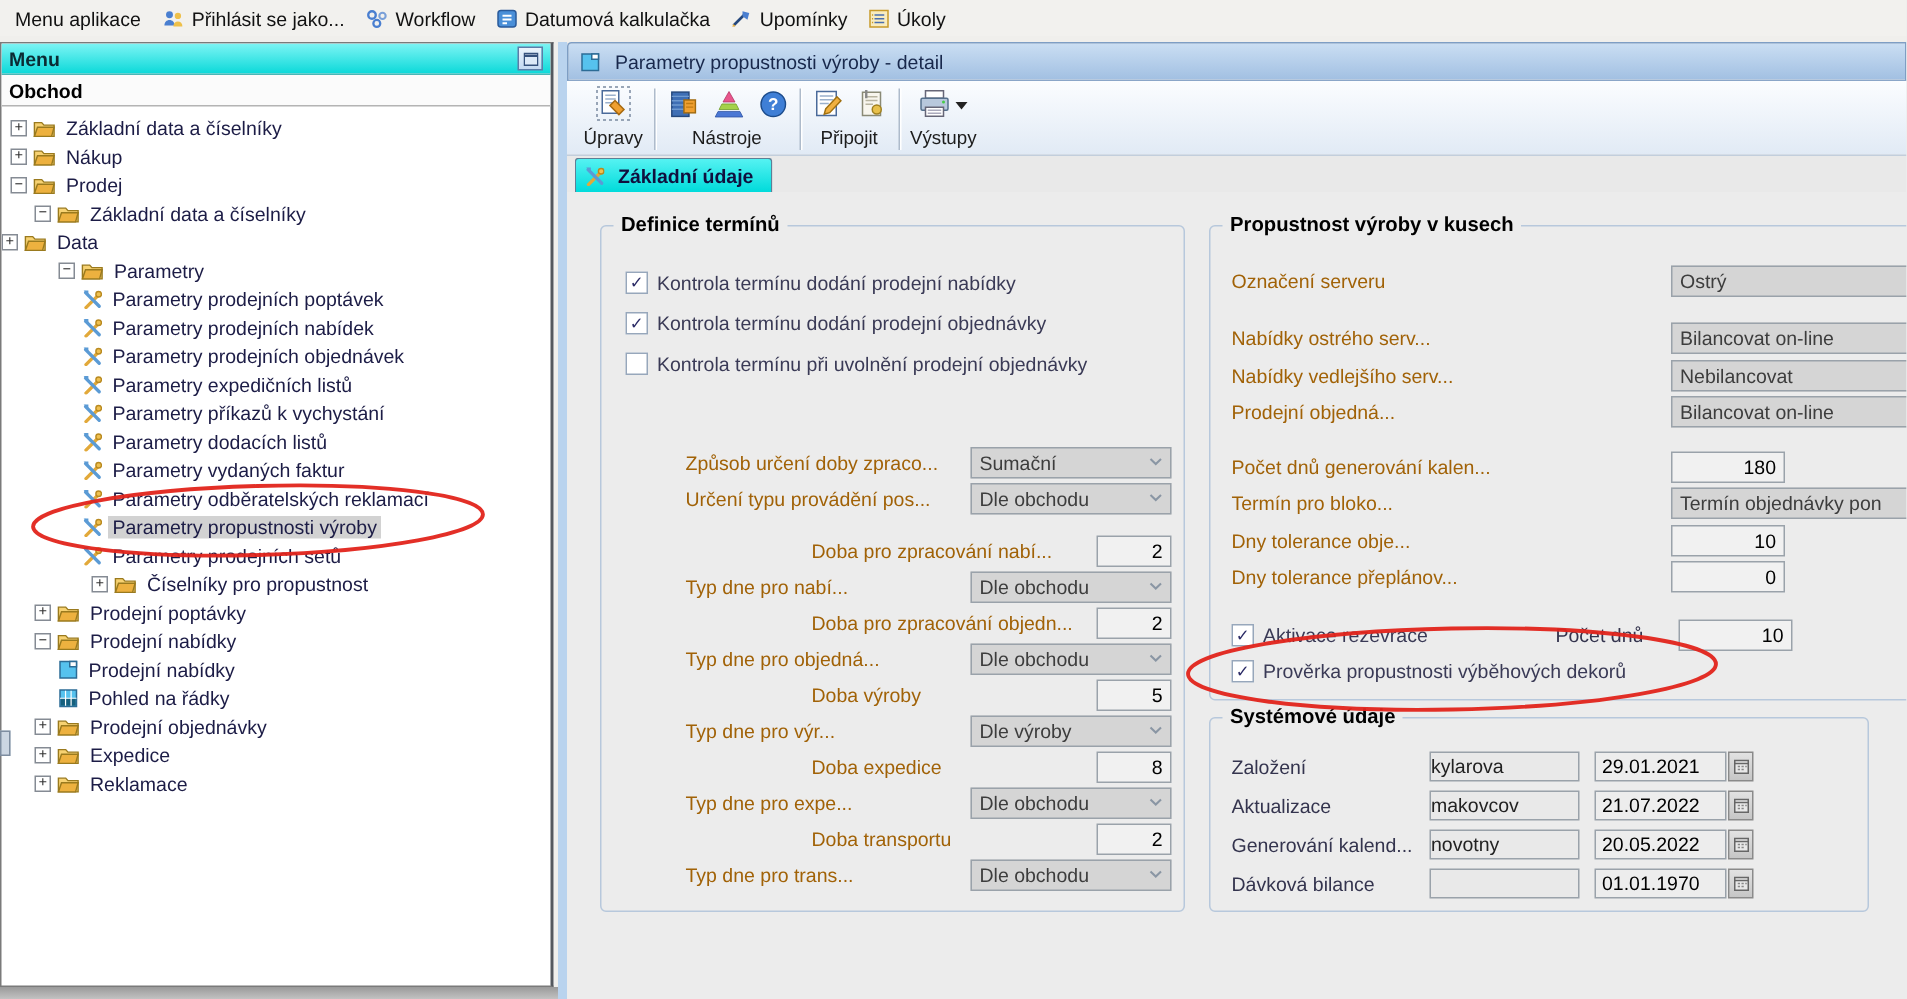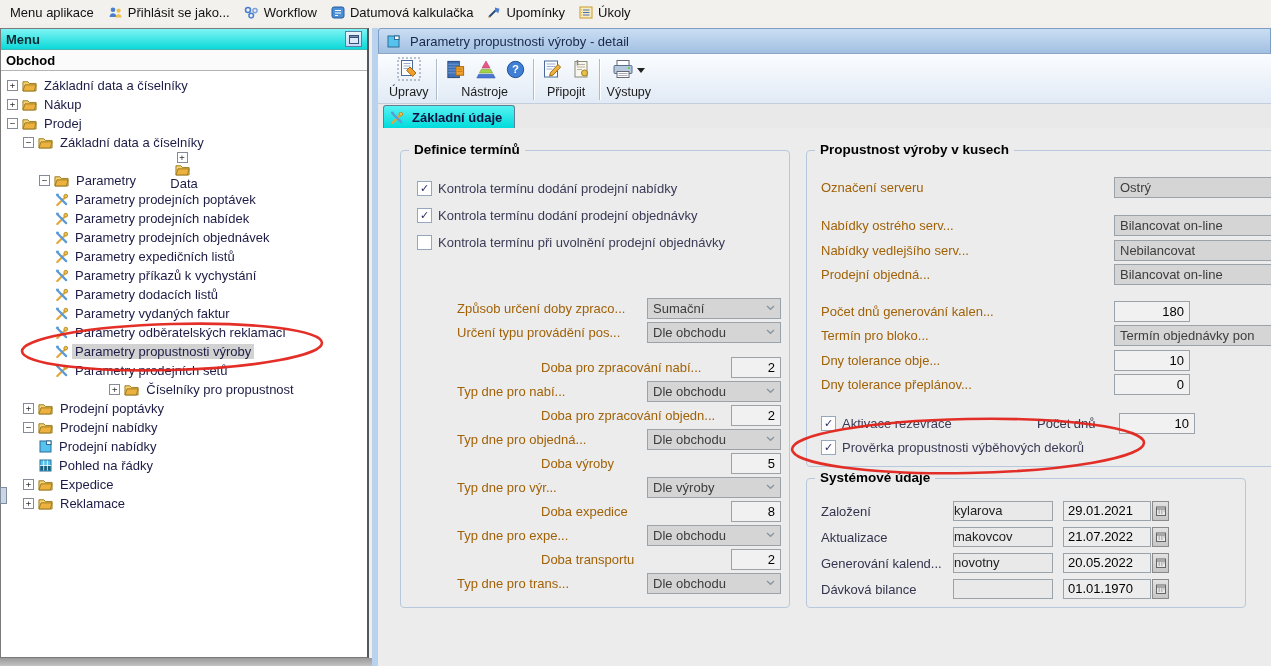--- a/index.html
+++ b/index.html
@@ -192,21 +192,21 @@
       <div class="trow" style="padding-left: 22px;">
         <span class="exp minus"></span>
         <span class="ticon">
           <svg width="15" height="13" viewBox="0 0 16 13">
             <path d="M1 2.5h5.2l1.6 1.8H15v8H1z" fill="#f7d272" stroke="#9a7a1e"></path>
             <path d="M3.2 5.8H15l-1.8 6.5H1z" fill="#edb13f" stroke="#9a7a1e"></path>
           </svg>
         </span>
         <span class="tlabel">Základní data a číselníky</span>
       </div>
-      <div class="trow" style=" flex-direction: column;">
+      <div class="trow" style="">
         <span class="exp plus"></span>
         <span class="ticon">
           <svg width="15" height="13" viewBox="0 0 16 13">
             <path d="M1 2.5h5.2l1.6 1.8H15v8H1z" fill="#f7d272" stroke="#9a7a1e"></path>
             <path d="M3.2 5.8H15l-1.8 6.5H1z" fill="#edb13f" stroke="#9a7a1e"></path>
           </svg>
         </span>
         <span class="tlabel">Data</span>
       </div>
       <div class="trow" style="padding-left: 38px;">
@@ -322,21 +322,21 @@
         <span class="ticon">
           <svg width="13" height="13" viewBox="0 0 14 14">
             <path d="M2.5 13 11 4.5" stroke="#e2a93a" stroke-width="2.4" stroke-linecap="round"></path>
             <circle cx="11.6" cy="3.4" r="2" fill="#f0c050" stroke="#b98a20"></circle>
             <path d="M2.2 2.2 12 12" stroke="#5b9bd5" stroke-width="2.4" stroke-linecap="round"></path>
             <path d="M0.8 0.8h3.4v3.4z" fill="#5b9bd5"></path>
           </svg>
         </span>
         <span class="tlabel">Parametry prodejních setů</span>
       </div>
-      <div class="trow" style="padding-left: 38px; justify-content: center;">
+      <div class="trow" style="padding-left: 60px;">
         <span class="exp plus"></span>
         <span class="ticon">
           <svg width="15" height="13" viewBox="0 0 16 13">
             <path d="M1 2.5h5.2l1.6 1.8H15v8H1z" fill="#f7d272" stroke="#9a7a1e"></path>
             <path d="M3.2 5.8H15l-1.8 6.5H1z" fill="#edb13f" stroke="#9a7a1e"></path>
           </svg>
         </span>
         <span class="tlabel">Číselníky pro propustnost</span>
       </div>
       <div class="trow" style="padding-left: 22px;">
@@ -370,20 +370,30 @@
       </div>
       <div class="trow" style="padding-left: 38px;">
         <span class="ticon">
           <svg width="13" height="13" viewBox="0 0 13 13">
             <rect x="1" y="1" width="11" height="11" fill="#56c2ee" stroke="#2c6c96"></rect>
             <rect x="1.5" y="6.5" width="10" height="5" fill="#16607e"></rect>
             <path d="M1 6.5h11M4.7 1.5v10M8.4 1.5v10" stroke="#fff" stroke-width="0.8"></path>
           </svg>
         </span>
         <span class="tlabel">Pohled na řádky</span>
+      </div>
+      <div class="trow" style="padding-left: 22px;">
+        <span class="exp plus"></span>
+        <span class="ticon">
+          <svg width="15" height="13" viewBox="0 0 16 13">
+            <path d="M1 2.5h5.2l1.6 1.8H15v8H1z" fill="#f7d272" stroke="#9a7a1e"></path>
+            <path d="M3.2 5.8H15l-1.8 6.5H1z" fill="#edb13f" stroke="#9a7a1e"></path>
+          </svg>
+        </span>
+        <span class="tlabel">Prodejní objednávky</span>
       </div>
       <div class="trow" style="padding-left: 22px;">
         <span class="exp plus"></span>
         <span class="ticon">
           <svg width="15" height="13" viewBox="0 0 16 13">
             <path d="M1 2.5h5.2l1.6 1.8H15v8H1z" fill="#f7d272" stroke="#9a7a1e"></path>
             <path d="M3.2 5.8H15l-1.8 6.5H1z" fill="#edb13f" stroke="#9a7a1e"></path>
           </svg>
         </span>
         <span class="tlabel">Expedice</span>

